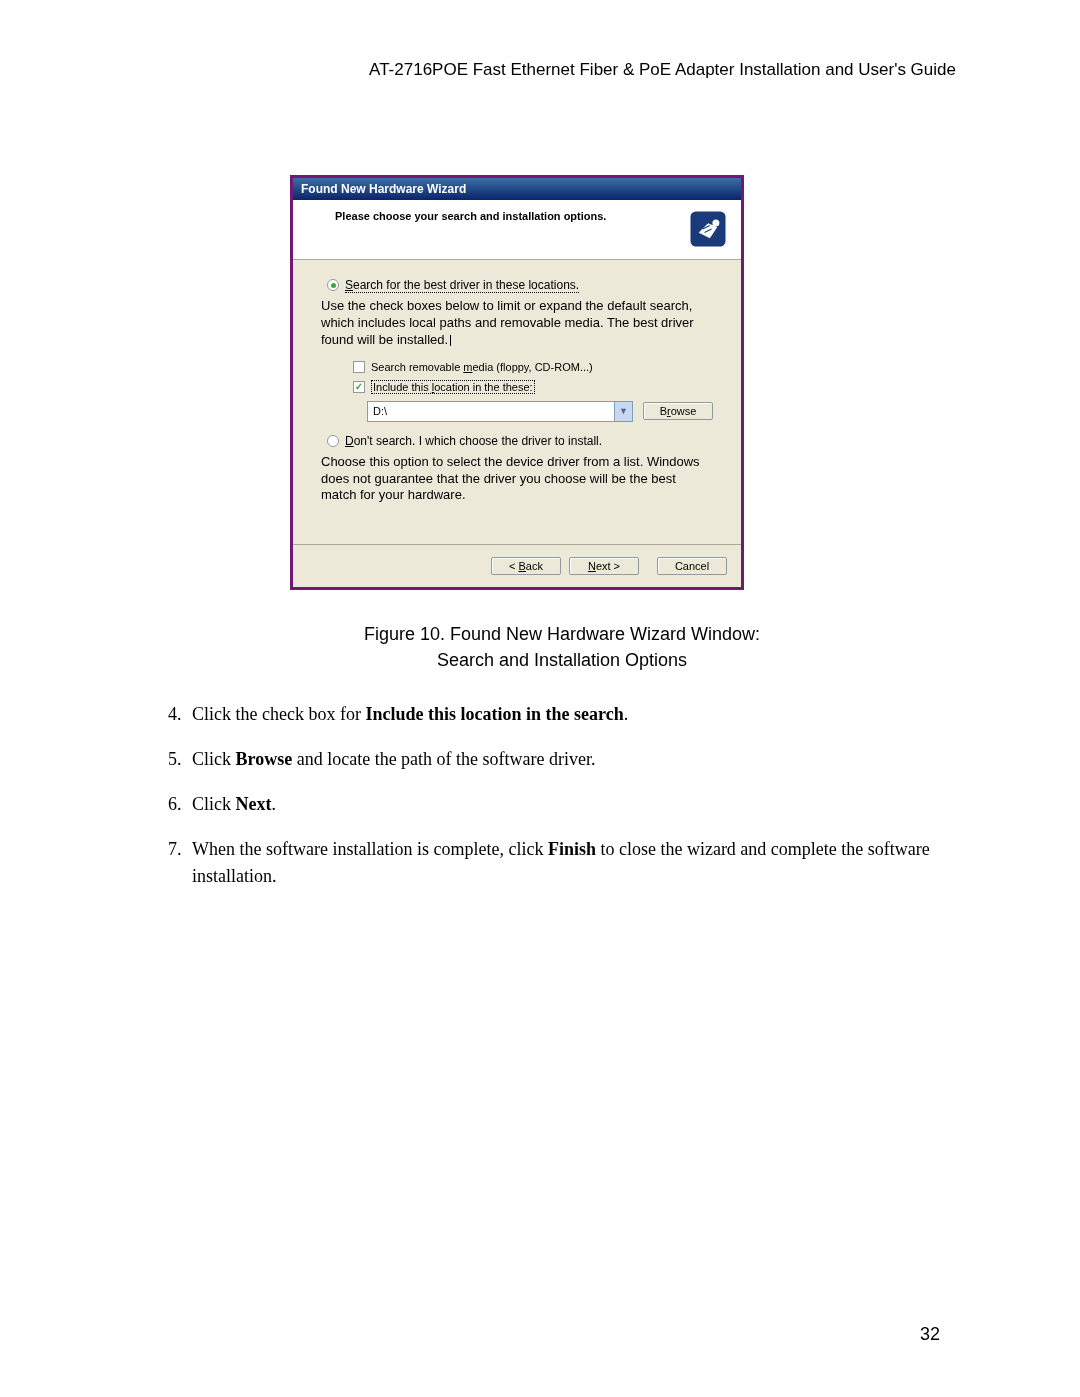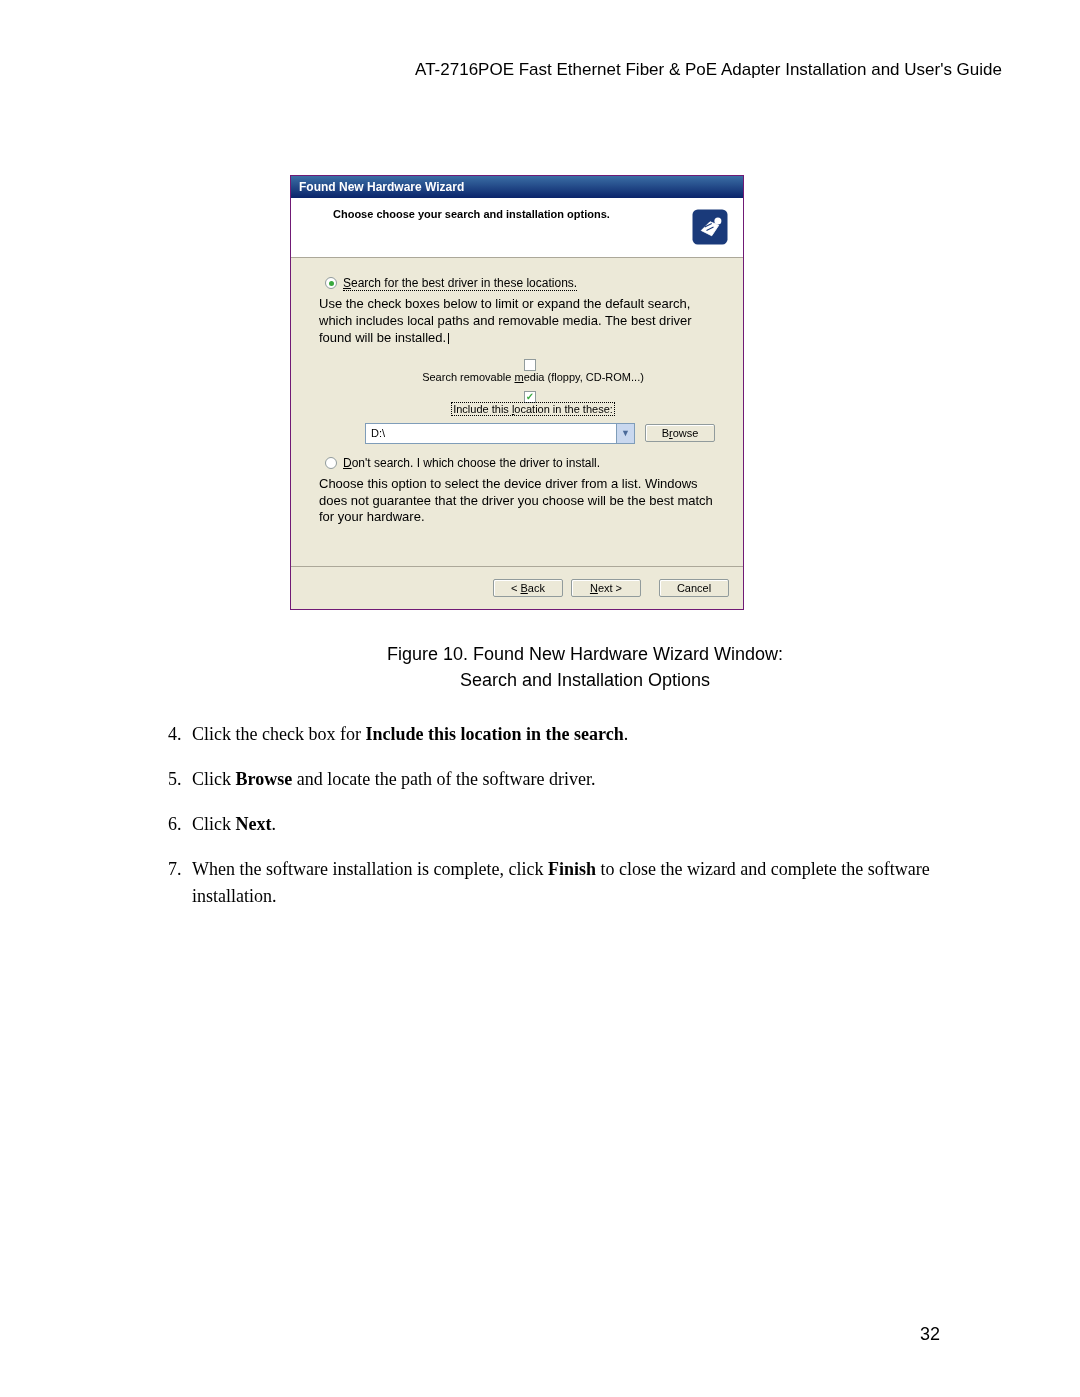--- a/index.html
+++ b/index.html
@@ -7,33 +7,33 @@
       background: #ffffff;
       width: 1080px;
       height: 1397px;
       font-family: Arial, Helvetica, sans-serif;
       position: relative;
     }
     .page {
       width: 1080px;
       height: 1397px;
       position: relative;
-      padding: 60px 70px 60px 160px;
+      padding: 60px 116px 60px 160px;
     }
     .header-text {
       text-align: right;
       font-size: 17px;
       color: #000;
       margin-bottom: 95px;
       padding-right: 8px;
     }
     .dialog {
       width: 454px;
       margin-left: 130px;
-      border: 1px solid #701a75;
+      border: 3px solid #701a75;
       background: #ece9d8;
       font-family: Tahoma, Arial, sans-serif;
       font-size: 11px;
       color: #000;
     }
     .title-bar {
       background: linear-gradient(180deg, #3b6ea5 0%, #0a246a 100%);
       color: #fff;
       font-weight: bold;
       font-size: 12px;
@@ -83,21 +83,20 @@
     .sub-text {
       font-size: 13px;
       line-height: 1.3;
       margin-bottom: 12px;
     }
     .checkbox-row {
       display: flex;
       align-items: center;
       margin-left: 32px;
       margin-bottom: 8px;
-      flex-direction: column;
     }
     .checkbox {
       width: 12px; height: 12px; border: 1px solid #919b9c;
       background: #fff; margin-right: 6px; flex-shrink: 0;
       display: inline-flex; align-items: center; justify-content: center;
     }
     .checkbox-checked::after {
       content: "✓"; font-size: 10px; color: #39a93e; font-weight: bold;
       line-height: 1;
     }
@@ -175,21 +174,21 @@
 </head>
 <body>
 
 <div class="page">
   <div class="header-text">AT-2716POE Fast Ethernet Fiber &amp; PoE Adapter Installation and User's Guide</div>
 
   <div class="dialog">
     <div class="title-bar">Found New Hardware Wizard</div>
 
     <div class="dialog-header">
-      <div class="dialog-header-title">Choose choose your search and installation options.</div>
+      <div class="dialog-header-title">Please choose your search and installation options.</div>
       <svg class="header-icon" viewBox="0 0 48 48">
         <rect x="4" y="4" width="40" height="40" rx="6" fill="#1a3a7a"></rect>
         <path d="M14 28 L24 18 L34 22 L26 34 Z" fill="#fff" stroke="#fff" stroke-width="1"></path>
         <path d="M18 24 L26 20 M20 28 L28 24" stroke="#1a3a7a" stroke-width="1.2"></path>
         <circle cx="33" cy="17" r="4" fill="#fff"></circle>
       </svg>
     </div>
 
     <div class="dialog-body">
 

